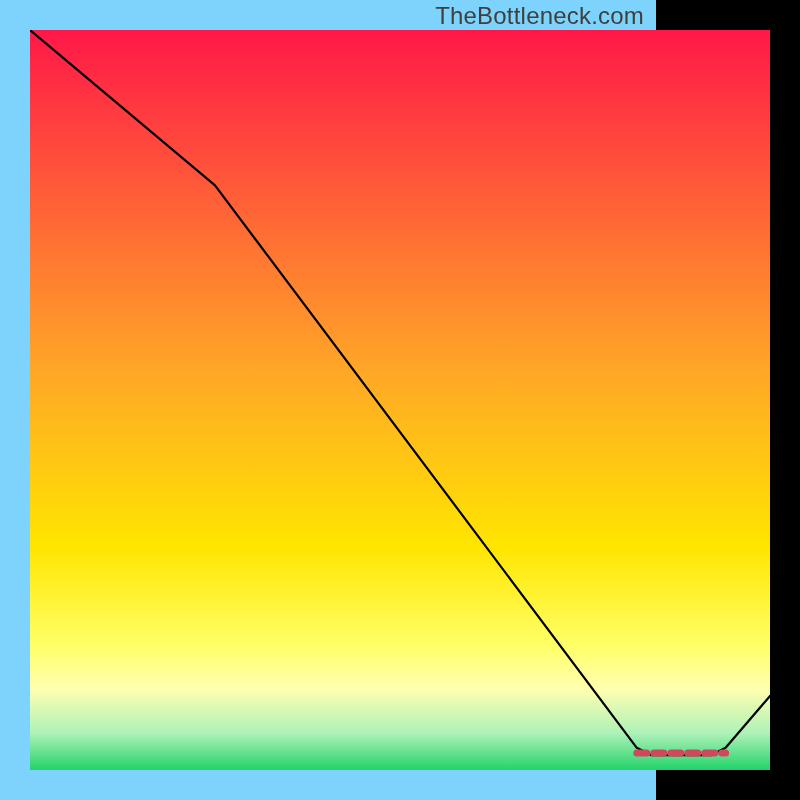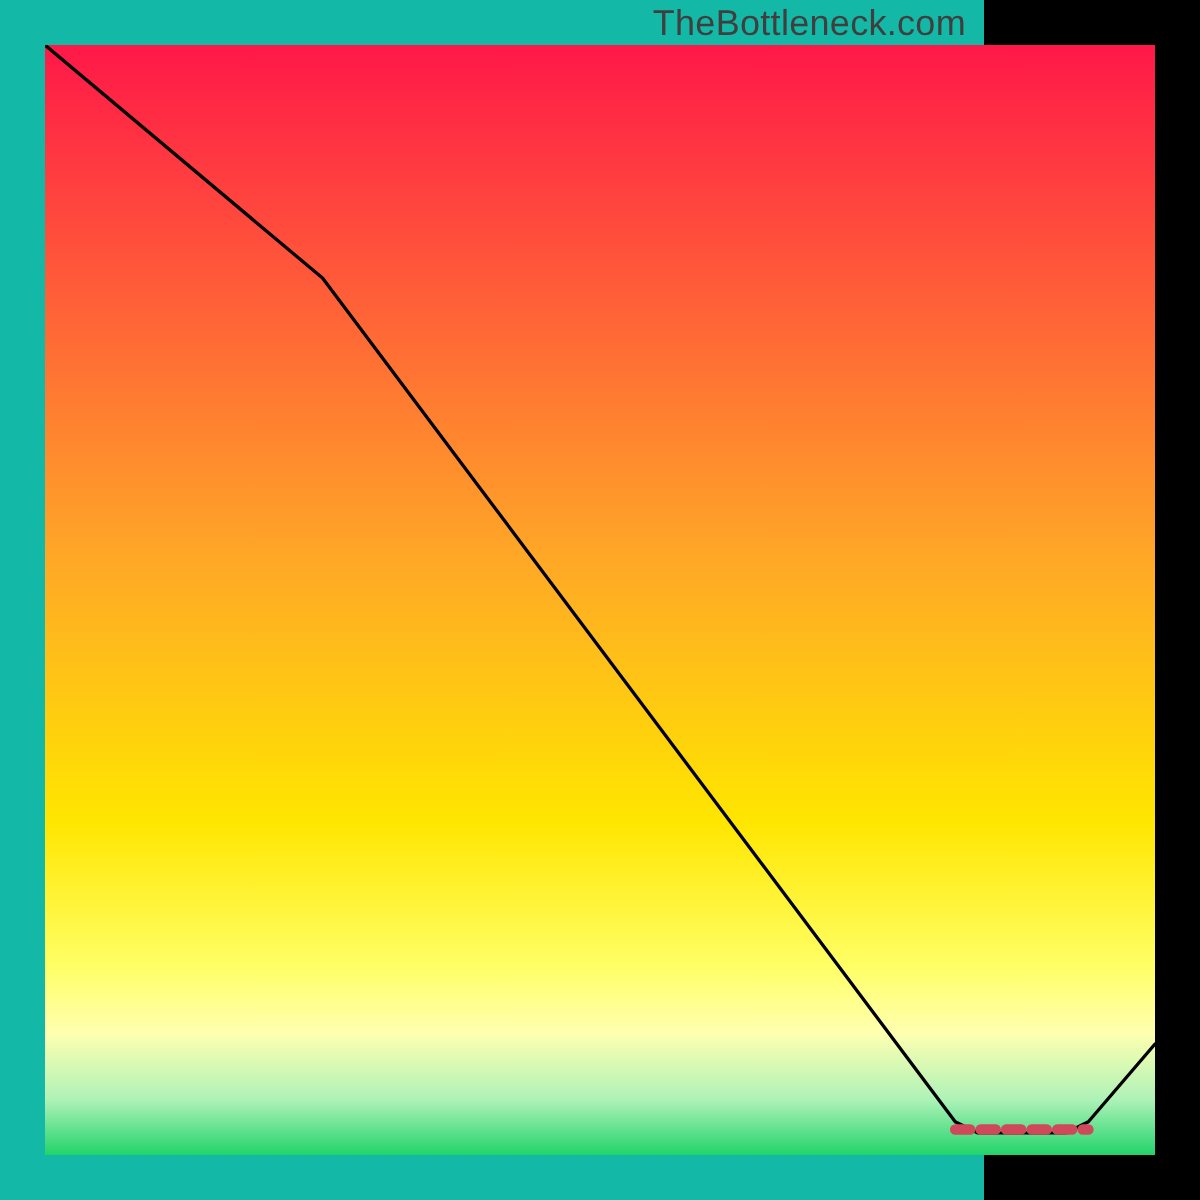--- a/index.html
+++ b/index.html
@@ -8,21 +8,21 @@
     width: 800px;
     height: 800px;
     background: #000;
     font-family: Arial, Helvetica, sans-serif;
     overflow: hidden;
   }
   .frame {
     position: relative;
     width: 656px;
     height: 800px;
-    background: #14b8a6;
+    background: #7dd3fc;
   }
   .watermark {
     position: absolute;
     top: 2px;
     right: 12px;
     color: #3f3f3f;
     font-size: 24px;
     font-weight: 500;
     letter-spacing: 0.2px;
     user-select: none;

